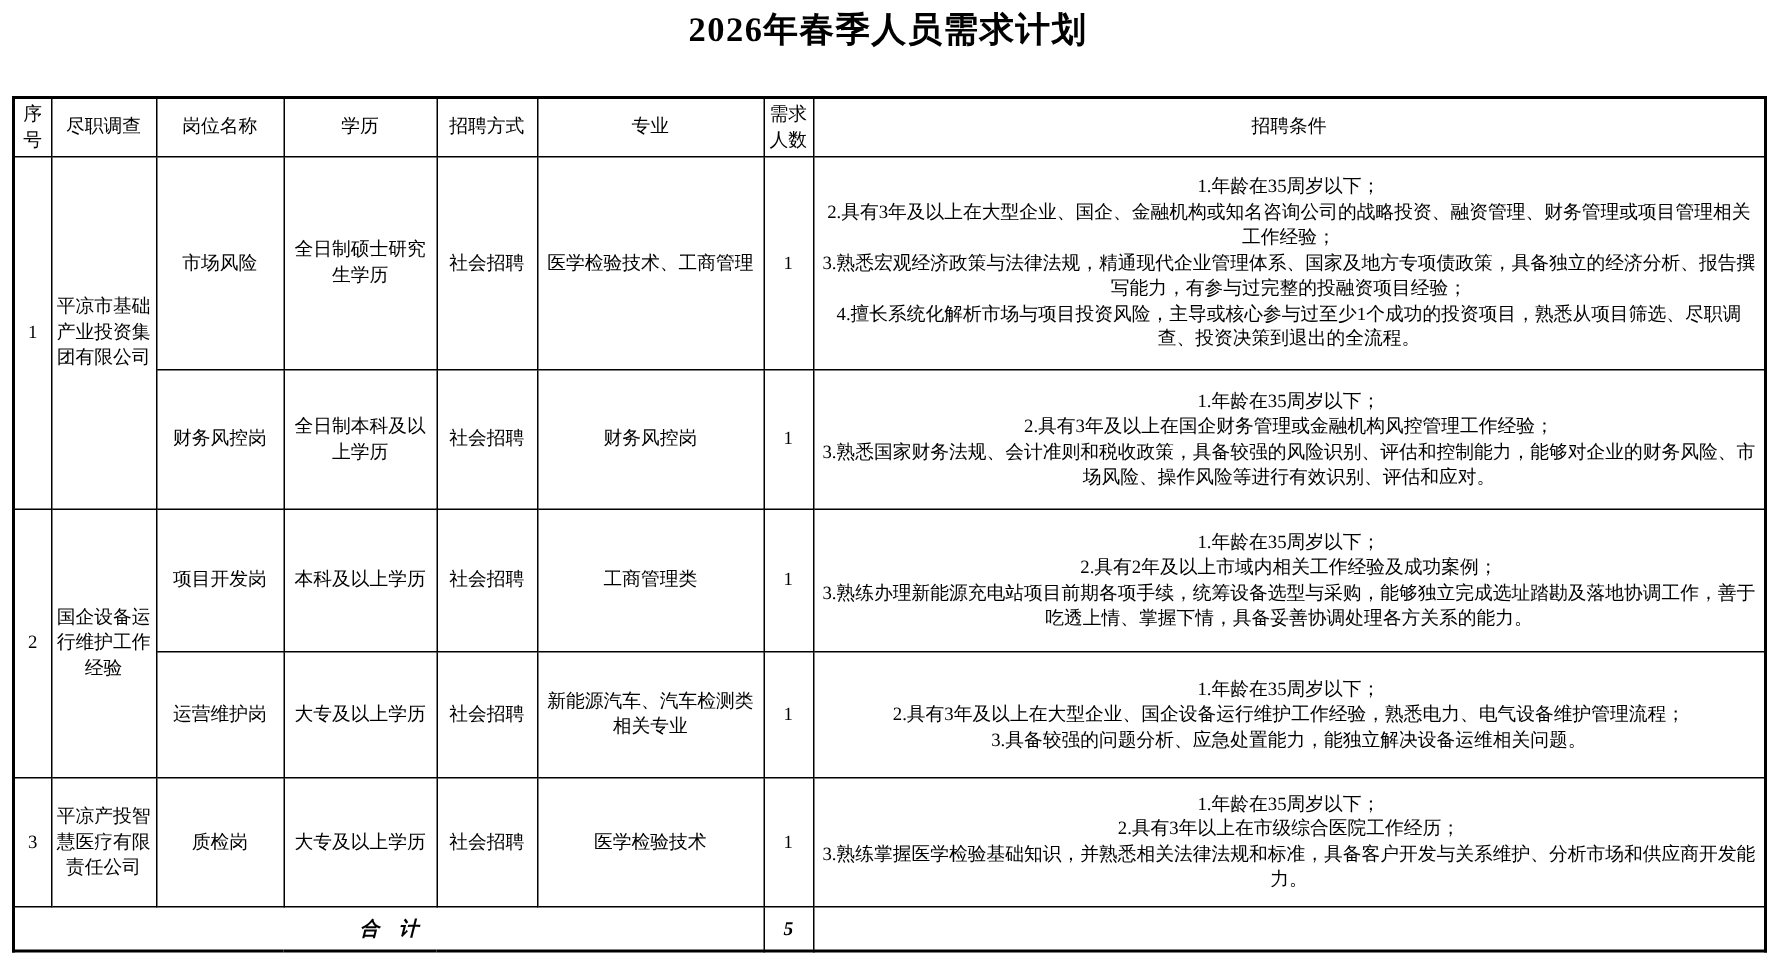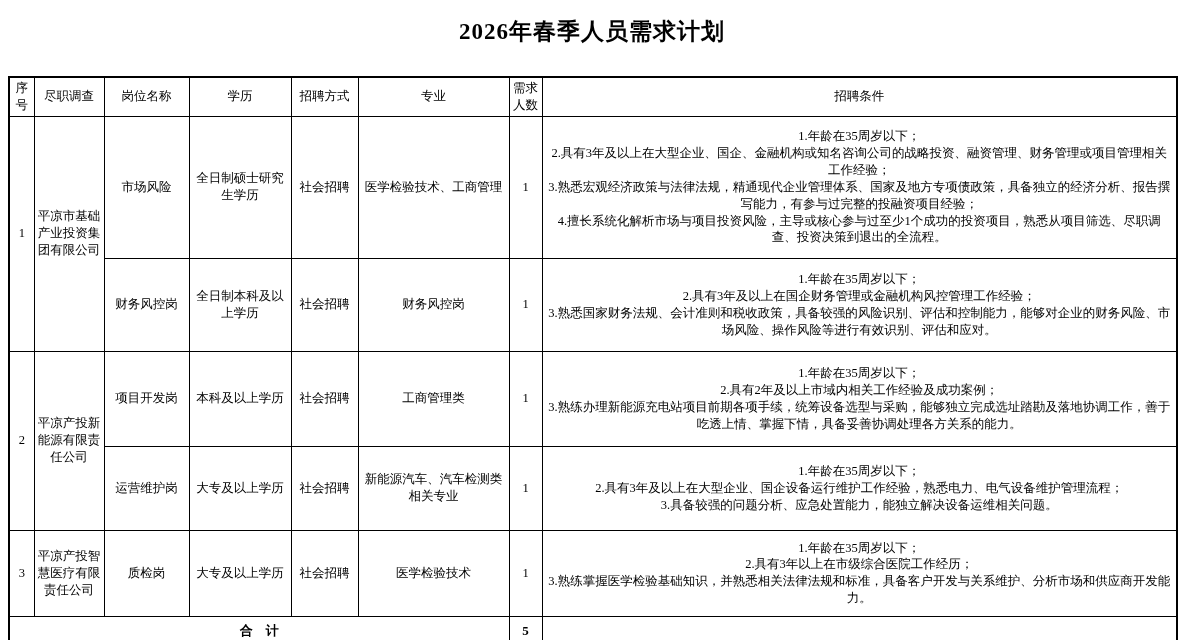--- a/index.html
+++ b/index.html
@@ -8,21 +8,21 @@
     background: #ffffff;
     font-family: "Liberation Serif", "DejaVu Serif", serif;
     color: #000000;
     overflow: hidden;
   }
   .page { width: 1184px; height: 640px; position: relative; }
   .doc-title {
     text-align: center;
     font-size: 23px;
     font-weight: bold;
-    padding-top: 16px;
+    padding-top: 4px;
     letter-spacing: 1px;
   }
   table.plan {
     border-collapse: collapse;
     table-layout: fixed;
     width: 1168px;
     margin: 29px 0 0 8px;
     border: 2px solid #000;
   }
   table.plan th, table.plan td {
@@ -40,21 +40,21 @@
     text-align: left;
     white-space: pre-line;
     padding: 4px 6px 4px 5px;
     line-height: 1.3;
   }
   tr.r1 { height: 142px; }
   tr.r2 { height: 93px; }
   tr.r3 { height: 95px; }
   tr.r4 { height: 84px; }
   tr.r5 { height: 86px; }
-  tr.total-row { height: 30px; }
+  tr.total-row { height: 30px; font-style: italic; }
   tr.total-row td { font-weight: bold; font-size: 13px; }
 </style>
 </head>
 <body>
 
 <div class="page">
   <div class="doc-title">2026年春季人员需求计划</div>
 
   <table class="plan">
     <colgroup>
@@ -100,21 +100,21 @@
         <td>社会招聘</td>
         <td>财务风控岗</td>
         <td>1</td>
         <td class="cond">1.年龄在35周岁以下；
 2.具有3年及以上在国企财务管理或金融机构风控管理工作经验；
 3.熟悉国家财务法规、会计准则和税收政策，具备较强的风险识别、评估和控制能力，能够对企业的财务风险、市场风险、操作风险等进行有效识别、评估和应对。</td>
       </tr>
 
       <tr class="r3">
         <td rowspan="2">2</td>
-        <td rowspan="2">平凉产投新能源有限责任公司</td>
+        <td rowspan="2">国企设备运行维护工作经验</td>
         <td>项目开发岗</td>
         <td>本科及以上学历</td>
         <td>社会招聘</td>
         <td>工商管理类</td>
         <td>1</td>
         <td class="cond">1.年龄在35周岁以下；
 2.具有2年及以上市域内相关工作经验及成功案例；
 3.熟练办理新能源充电站项目前期各项手续，统筹设备选型与采购，能够独立完成选址踏勘及落地协调工作，善于吃透上情、掌握下情，具备妥善协调处理各方关系的能力。</td>
       </tr>
       <tr class="r4">

